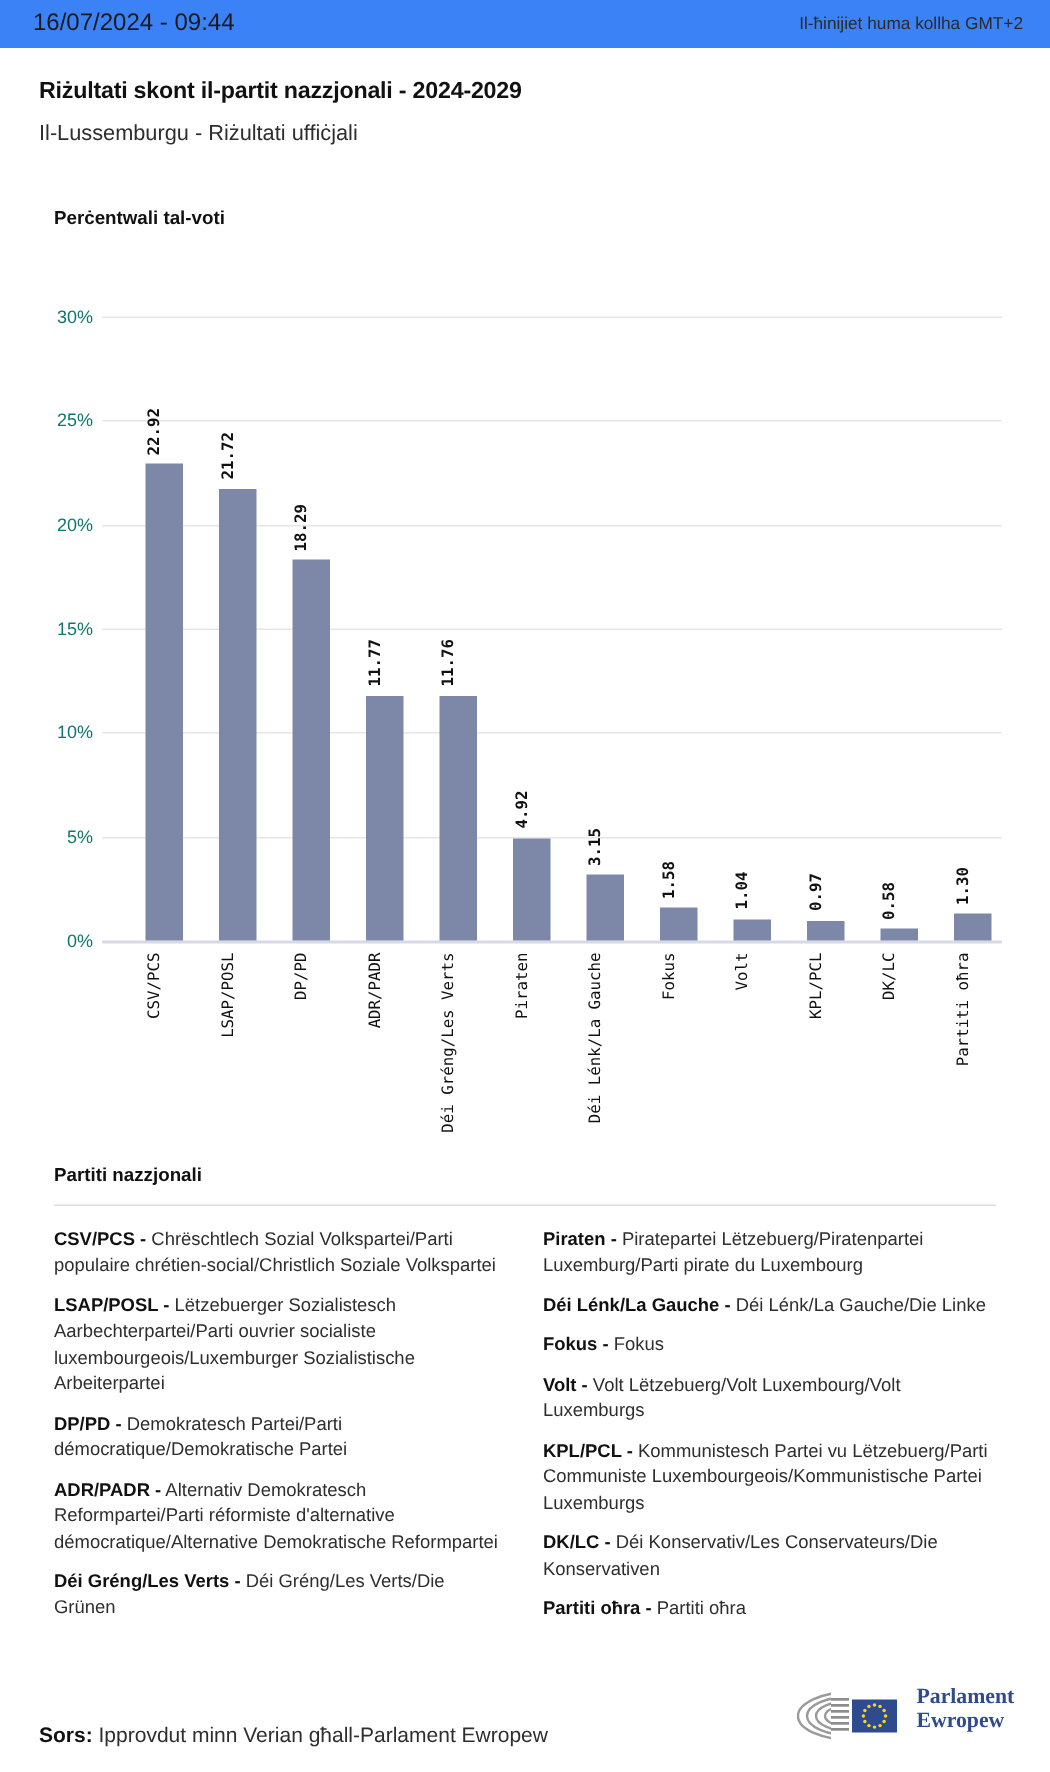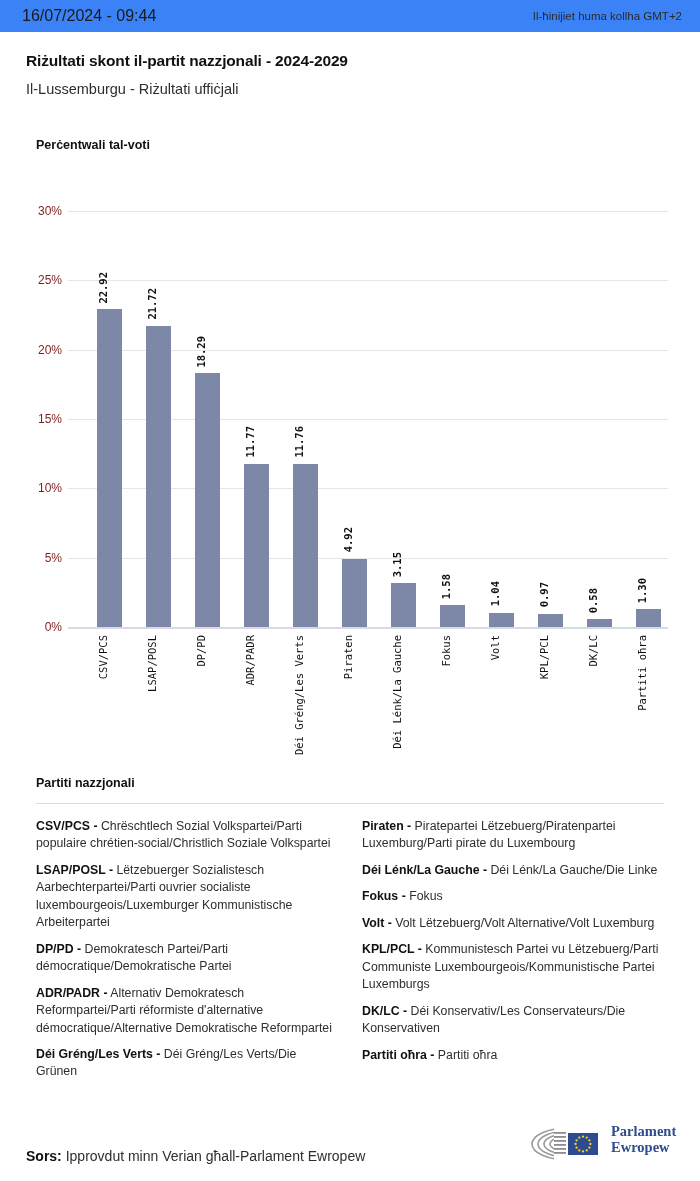--- a/index.html
+++ b/index.html
@@ -72,21 +72,21 @@
     left: 0;
     width: 600px;
     height: 1px;
     background: #e6e6e6;
   }
   .gridline.zero { background: #d7dae6; height: 2px; }
   .ytick {
     position: absolute;
     right: 606px;
     font-size: 12px;
-    color: #7f1d1d;
+    color: #0f766e;
     transform: translateY(-50%);
     white-space: nowrap;
   }
   .bars {
     position: absolute;
     left: 0;
     bottom: 0;
     width: 600px;
     height: 416px;
   }
@@ -287,30 +287,30 @@
         </div>
       </div>
   </div>
 </div>
 
 <div class="legend-head">Partiti nazzjonali</div>
 <div class="legend-rule"></div>
 <div class="legend-cols">
   <div class="legend-col" id="legend-left">
       <div class="legend-item"><b>CSV/PCS -</b><span> Chrëschtlech Sozial Volkspartei/Parti populaire chrétien-social/Christlich Soziale Volkspartei</span></div>
-      <div class="legend-item"><b>LSAP/POSL -</b><span> Lëtzebuerger Sozialistesch Aarbechterpartei/Parti ouvrier socialiste luxembourgeois/Luxemburger Kommunistische Arbeiterpartei</span></div>
+      <div class="legend-item"><b>LSAP/POSL -</b><span> Lëtzebuerger Sozialistesch Aarbechterpartei/Parti ouvrier socialiste luxembourgeois/Luxemburger Sozialistische Arbeiterpartei</span></div>
       <div class="legend-item"><b>DP/PD -</b><span> Demokratesch Partei/Parti démocratique/Demokratische Partei</span></div>
       <div class="legend-item"><b>ADR/PADR -</b><span> Alternativ Demokratesch Reformpartei/Parti réformiste d'alternative démocratique/Alternative Demokratische Reformpartei</span></div>
       <div class="legend-item"><b>Déi Gréng/Les Verts -</b><span> Déi Gréng/Les Verts/Die Grünen</span></div>
     </div>
   <div class="legend-col" id="legend-right">
       <div class="legend-item"><b>Piraten -</b><span> Piratepartei Lëtzebuerg/Piratenpartei Luxemburg/Parti pirate du Luxembourg</span></div>
       <div class="legend-item"><b>Déi Lénk/La Gauche -</b><span> Déi Lénk/La Gauche/Die Linke</span></div>
       <div class="legend-item"><b>Fokus -</b><span> Fokus</span></div>
-      <div class="legend-item"><b>Volt -</b><span> Volt Lëtzebuerg/Volt Alternative/Volt Luxemburg</span></div>
+      <div class="legend-item"><b>Volt -</b><span> Volt Lëtzebuerg/Volt Luxembourg/Volt Luxemburgs</span></div>
       <div class="legend-item"><b>KPL/PCL -</b><span> Kommunistesch Partei vu Lëtzebuerg/Parti Communiste Luxembourgeois/Kommunistische Partei Luxemburgs</span></div>
       <div class="legend-item"><b>DK/LC -</b><span> Déi Konservativ/Les Conservateurs/Die Konservativen</span></div>
       <div class="legend-item"><b>Partiti oħra -</b><span> Partiti oħra</span></div>
     </div>
 </div>
 
 <div class="footer-source">
   <b>Sors:</b>
   <span>Ipprovdut minn Verian għall-Parlament Ewropew</span>
 </div>

